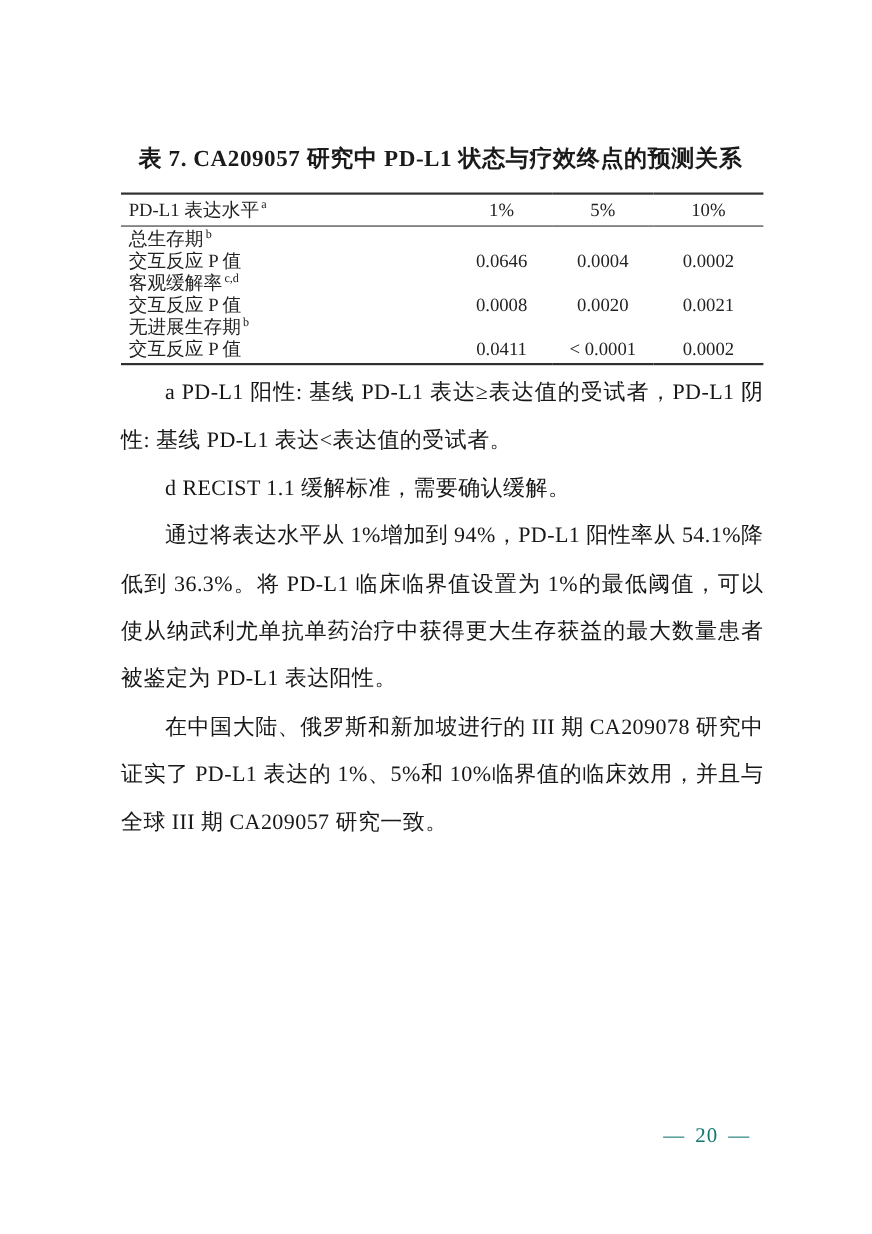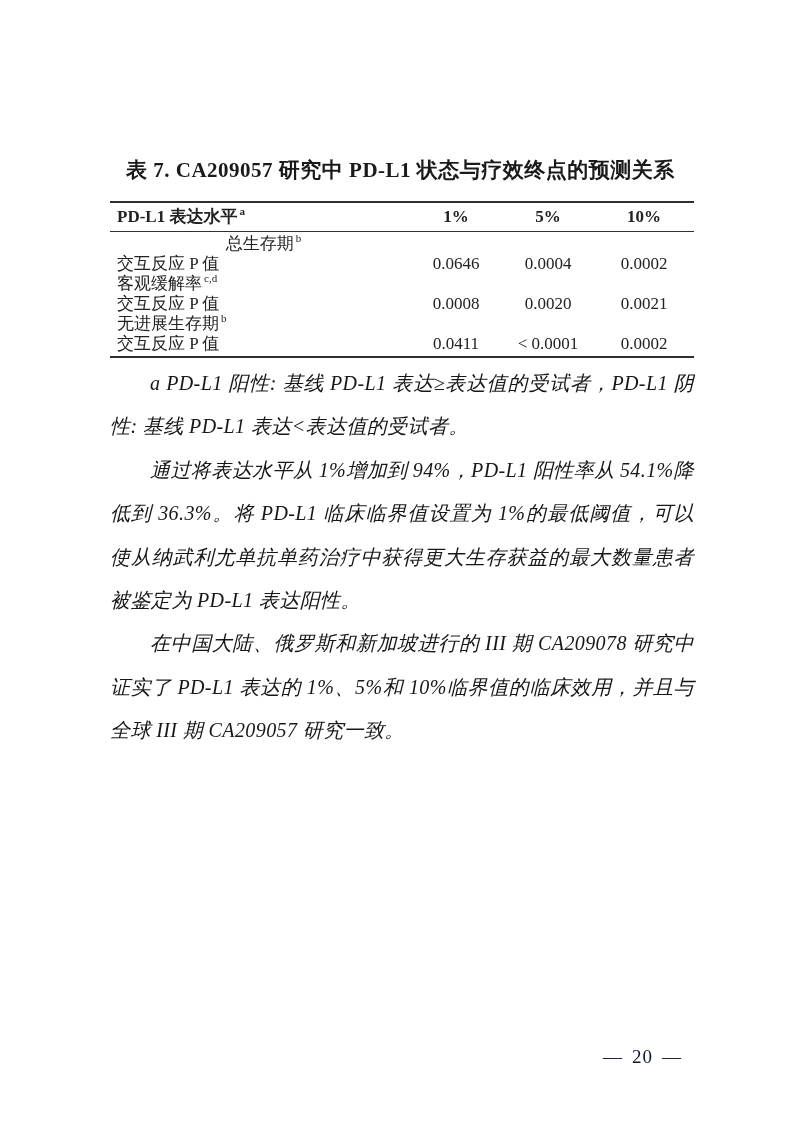--- a/index.html
+++ b/index.html
@@ -9,21 +9,21 @@
     height: 1122px;
     margin: 0 auto;
     background: #ffffff;
     color: #141414;
     font-family: "Liberation Serif", "DejaVu Serif", serif;
     overflow: hidden;
   }
   .content {
     position: absolute;
     left: 110px;
-    top: 156px;
+    top: 130px;
     width: 584px;
   }
   .doc-title {
     font-size: 21px;
     font-weight: 600;
     letter-spacing: 0.5px;
     margin: 0 0 17px 16px;
     white-space: nowrap;
     color: #1a1a1a;
   }
@@ -32,72 +32,71 @@
     border-collapse: collapse;
     border-top: 2.5px solid #2f2f2f;
     border-bottom: 2.5px solid #2f2f2f;
     color: #222;
   }
   table.data-table col.c-label { width: 300px; }
   table.data-table col.c-v1 { width: 92px; }
   table.data-table col.c-v2 { width: 92px; }
   table.data-table col.c-v3 { width: 100px; }
   table.data-table thead th {
-    font-weight: bold;
+    font-weight: normal;
     font-size: 17px;
     text-align: left;
     padding: 4px 0 4px 7px;
     border-bottom: 1.5px solid #2f2f2f;
     line-height: 20px;
     margin-top: 16px;
   }
   table.data-table thead th.num {
     text-align: center;
     padding-left: 0;
   }
   table.data-table tbody td {
     font-size: 17px;
     line-height: 20px;
     padding: 0 0 0 7px;
     vertical-align: middle;
   }
-  table.data-table tbody tr:first-child td { padding-top: 2px; text-align: center; }
+  table.data-table tbody tr:first-child td { padding-top: 2px; }
   table.data-table tbody tr:last-child td { padding-bottom: 2px; }
   table.data-table td.num {
     text-align: center;
     padding-left: 0;
     font-family: Liberation Serif, serif;
   }
   sup.fn {
     font-size: 11px;
     line-height: 0;
     vertical-align: super;
     letter-spacing: 0;
     margin-left: 2px;
   }
   .body-text {
     margin-top: 4px;
     font-size: 20px;
     line-height: 43.4px;
     text-align: justify;
     letter-spacing: 0.4px;
     color: #171717;
-    font-style: italic;
   }
   .body-text p {
     margin: 0;
     text-indent: 2em;
   }
   .page-footer {
     position: absolute;
-    top: 1046px;
+    top: 1022px;
     right: 102px;
     font-size: 19px;
     letter-spacing: 1px;
-    color: #0f172a;
+    color: #0f766e;
     white-space: nowrap;
   }
   .page-footer .dash { margin: 0 9px; }
 </style>
 </head>
 <body>
 
 <div class="page">
   <div class="content">
 
@@ -155,20 +154,21 @@
           <td><span>交互反应 P 值</span><sup class="fn"></sup></td>
           <td class="num">0.0411</td>
           <td class="num">&lt; 0.0001</td>
           <td class="num">0.0002</td>
         </tr>
       </tbody>
     </table>
 
     <div class="body-text">
       <p>a PD-L1 阳性: 基线 PD-L1 表达≥表达值的受试者，PD-L1 阴性: 基线 PD-L1 表达&lt;表达值的受试者。</p>
+      <p>d RECIST 1.1 缓解标准，需要确认缓解。</p>
       <p>通过将表达水平从 1%增加到 94%，PD-L1 阳性率从 54.1%降低到 36.3%。将 PD-L1 临床临界值设置为 1%的最低阈值，可以使从纳武利尤单抗单药治疗中获得更大生存获益的最大数量患者被鉴定为 PD-L1 表达阳性。</p>
       <p>在中国大陆、俄罗斯和新加坡进行的 III 期 CA209078 研究中证实了 PD-L1 表达的 1%、5%和 10%临界值的临床效用，并且与全球 III 期 CA209057 研究一致。</p>
     </div>
 
   </div>
 
   <div class="page-footer">
     <span class="dash">—</span><span>20</span><span class="dash">—</span>
   </div>
 </div>

